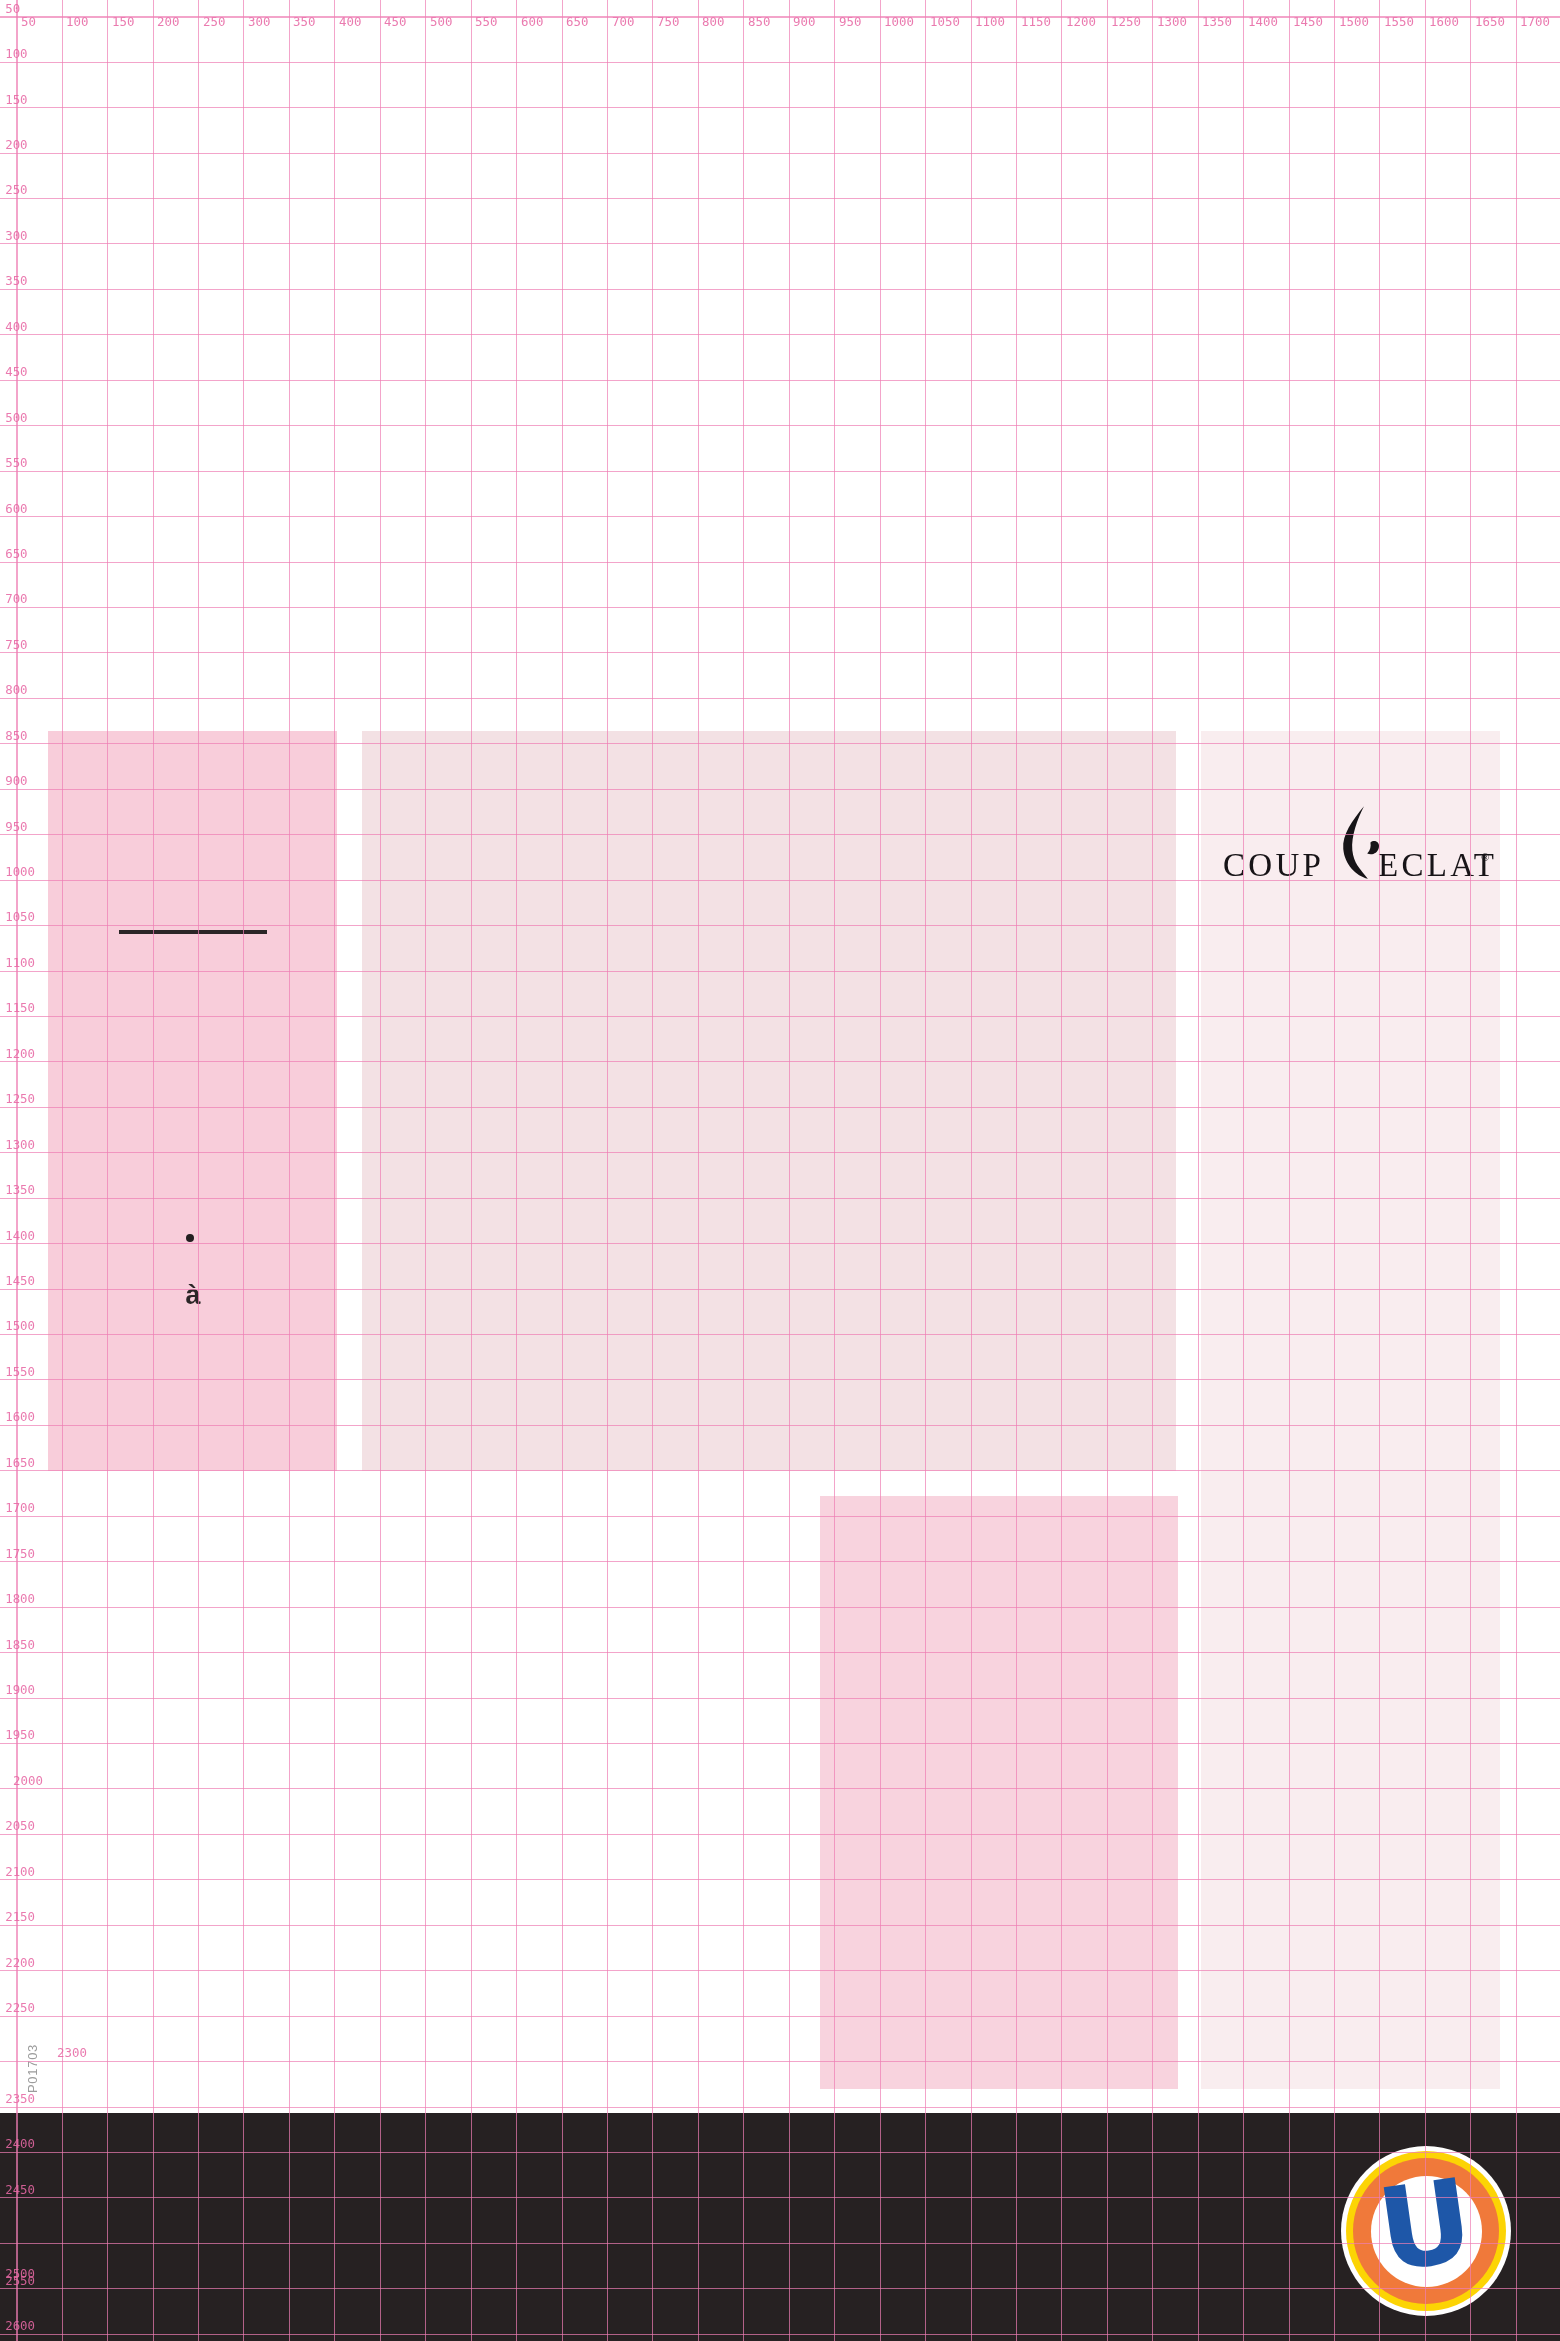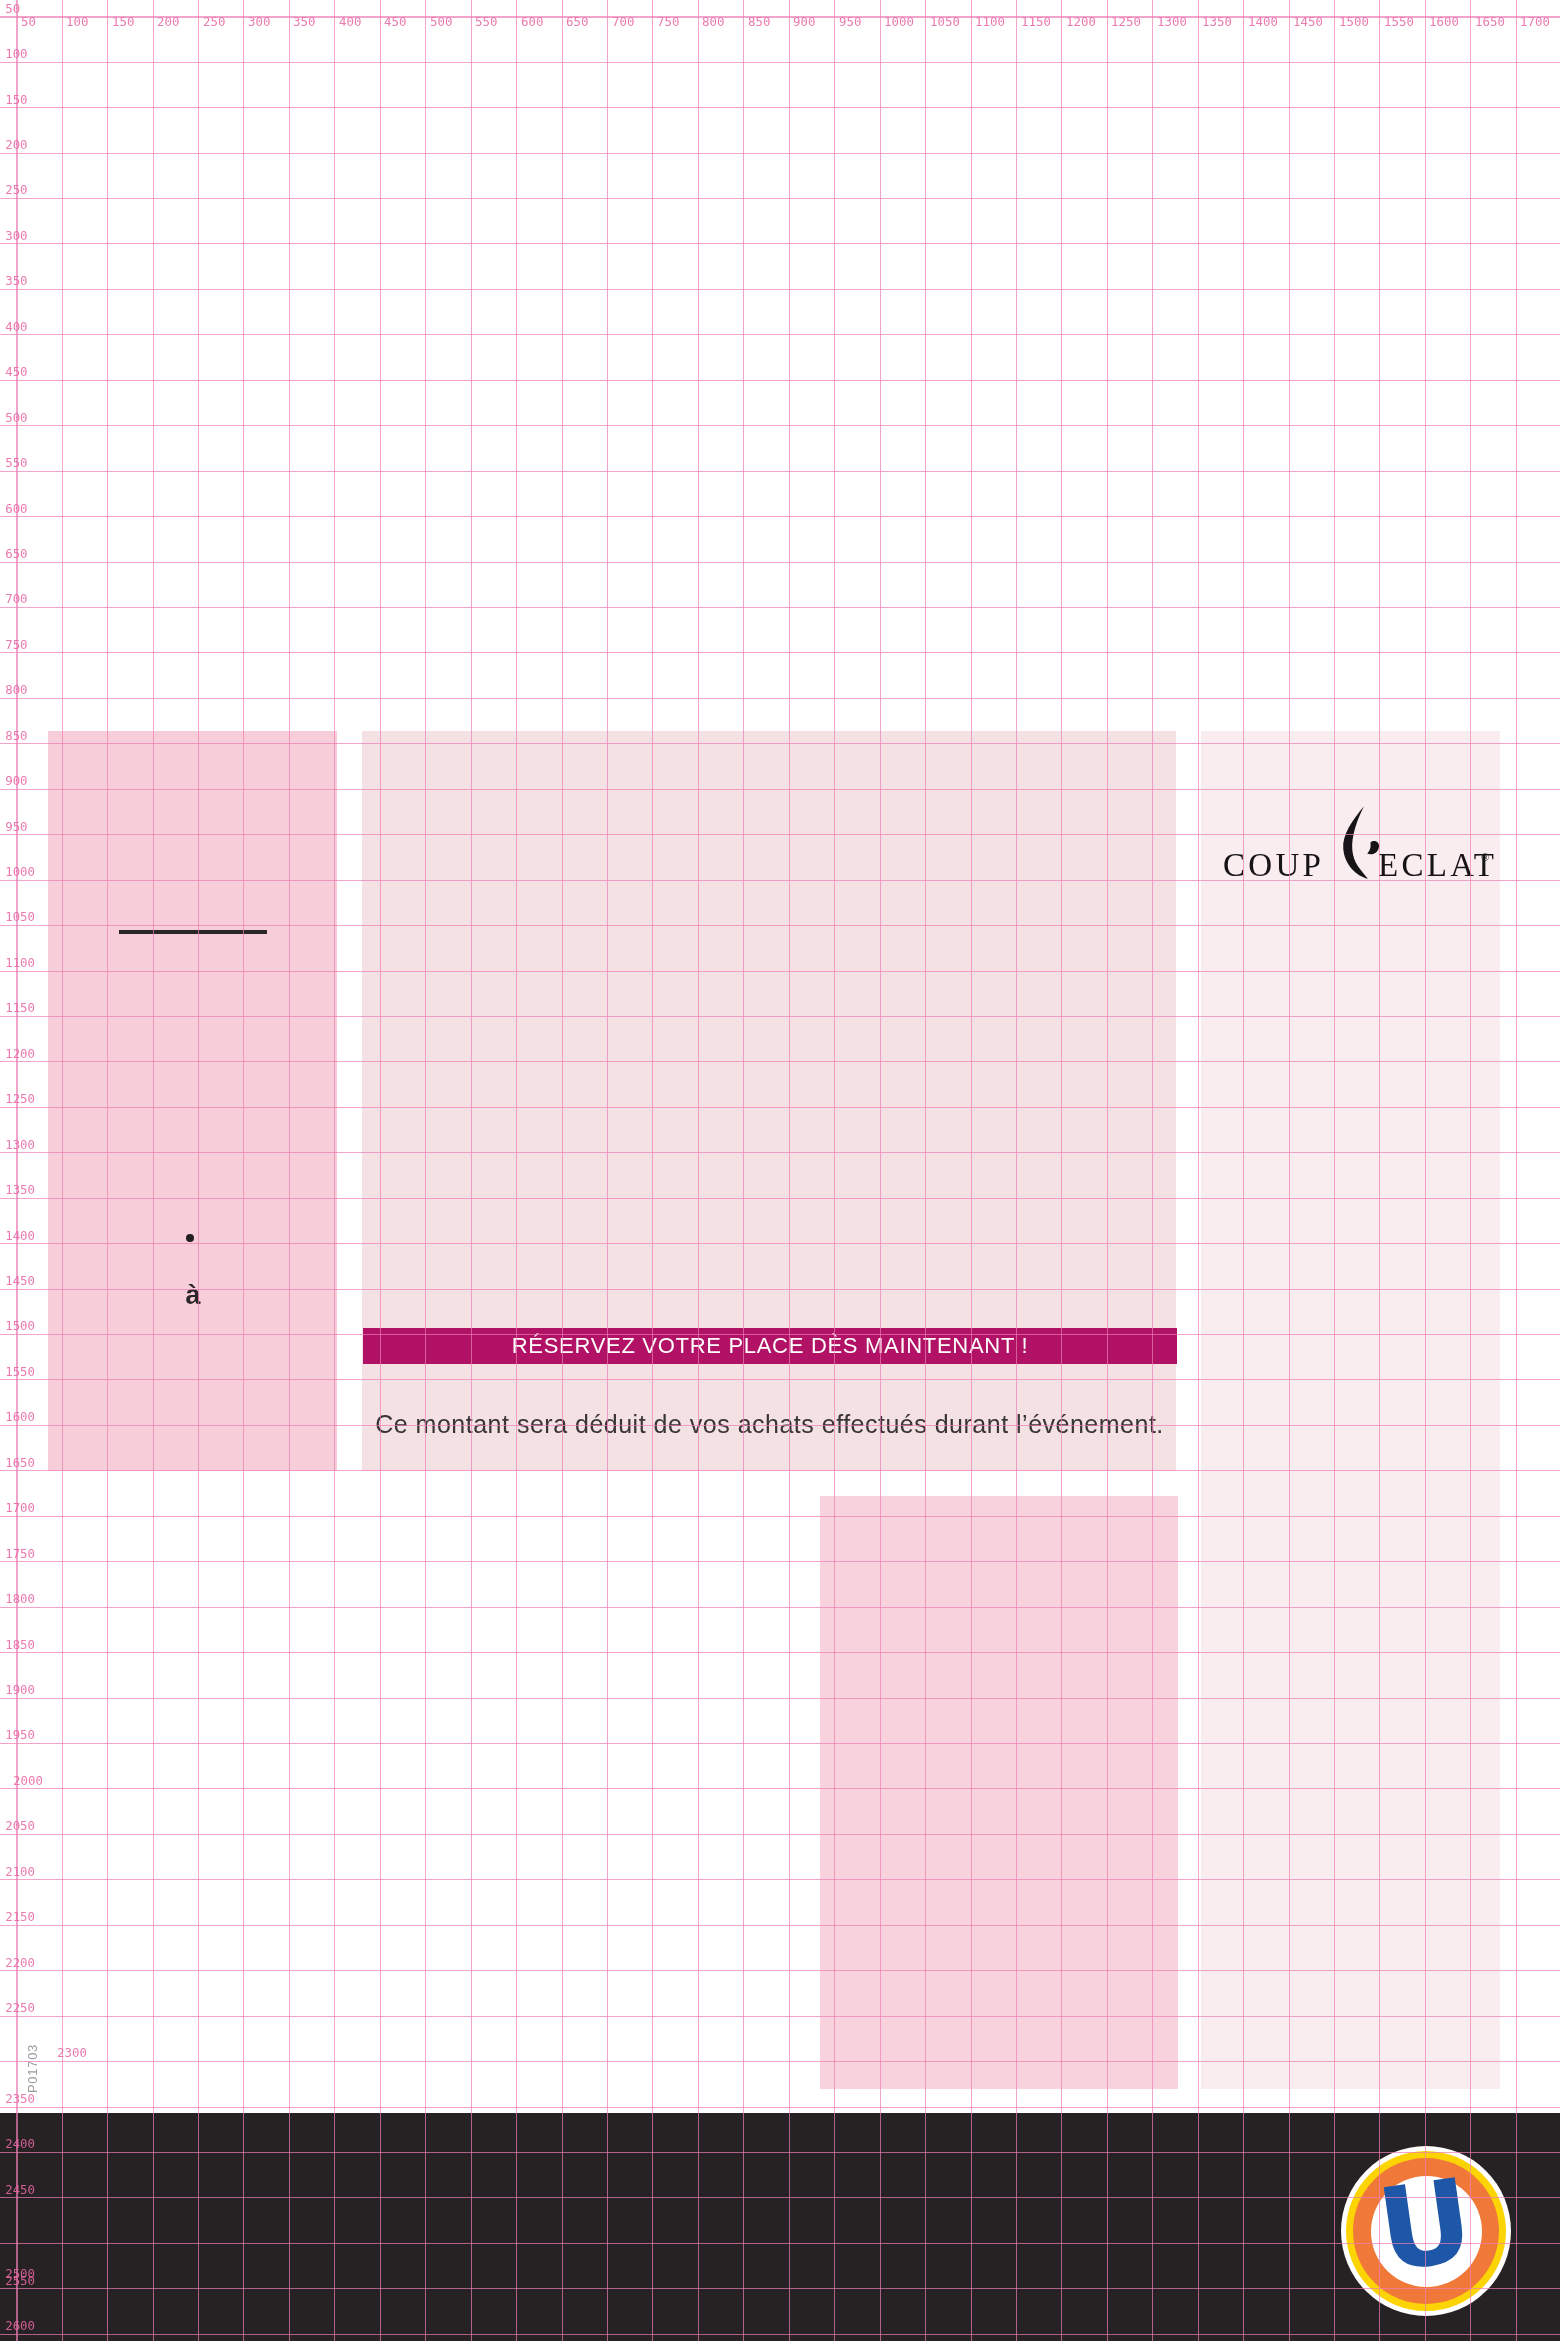--- a/index.html
+++ b/index.html
@@ -80,25 +80,21 @@
   <div class="stray-letter">à</div>
 
   <div class="brand brand-coup">COUP</div>
   <svg class="brand brand-swoosh" viewBox="0 0 72 116">
     <path fill="#171417" d="M46,2 C28,24 12,46 14,68 C16,92 34,110 52,114 C40,99 30,90 28,70 C26,48 36,22 46,2 Z"></path>
     <path fill="#171417" d="M56,58 C62,53 71,57 69,66 C67,75 58,78 51,75 C56,70 57,64 56,58 Z"></path>
   </svg>
   <div class="brand brand-eclat">ECLAT</div>
   <div class="brand brand-reg">®</div>
 
-  <div class="banner">
-    <span class="banner-text">RÉSERVEZ VOTRE PLACE DÈS MAINTENANT !</span>
-  </div>
-
-  <div class="note-line">Ce montant sera déduit de vos achats effectués durant l’événement.</div>
+
 
   <div class="proof-code">P01703</div>
 
   <div class="footer-bar"></div>
   <div class="store-logo">
     <div class="ring ring-outer"></div>
     <div class="ring ring-yellow"></div>
     <div class="ring ring-orange"></div>
     <div class="ring ring-inner"></div>
     <div class="logo-u">U</div>

